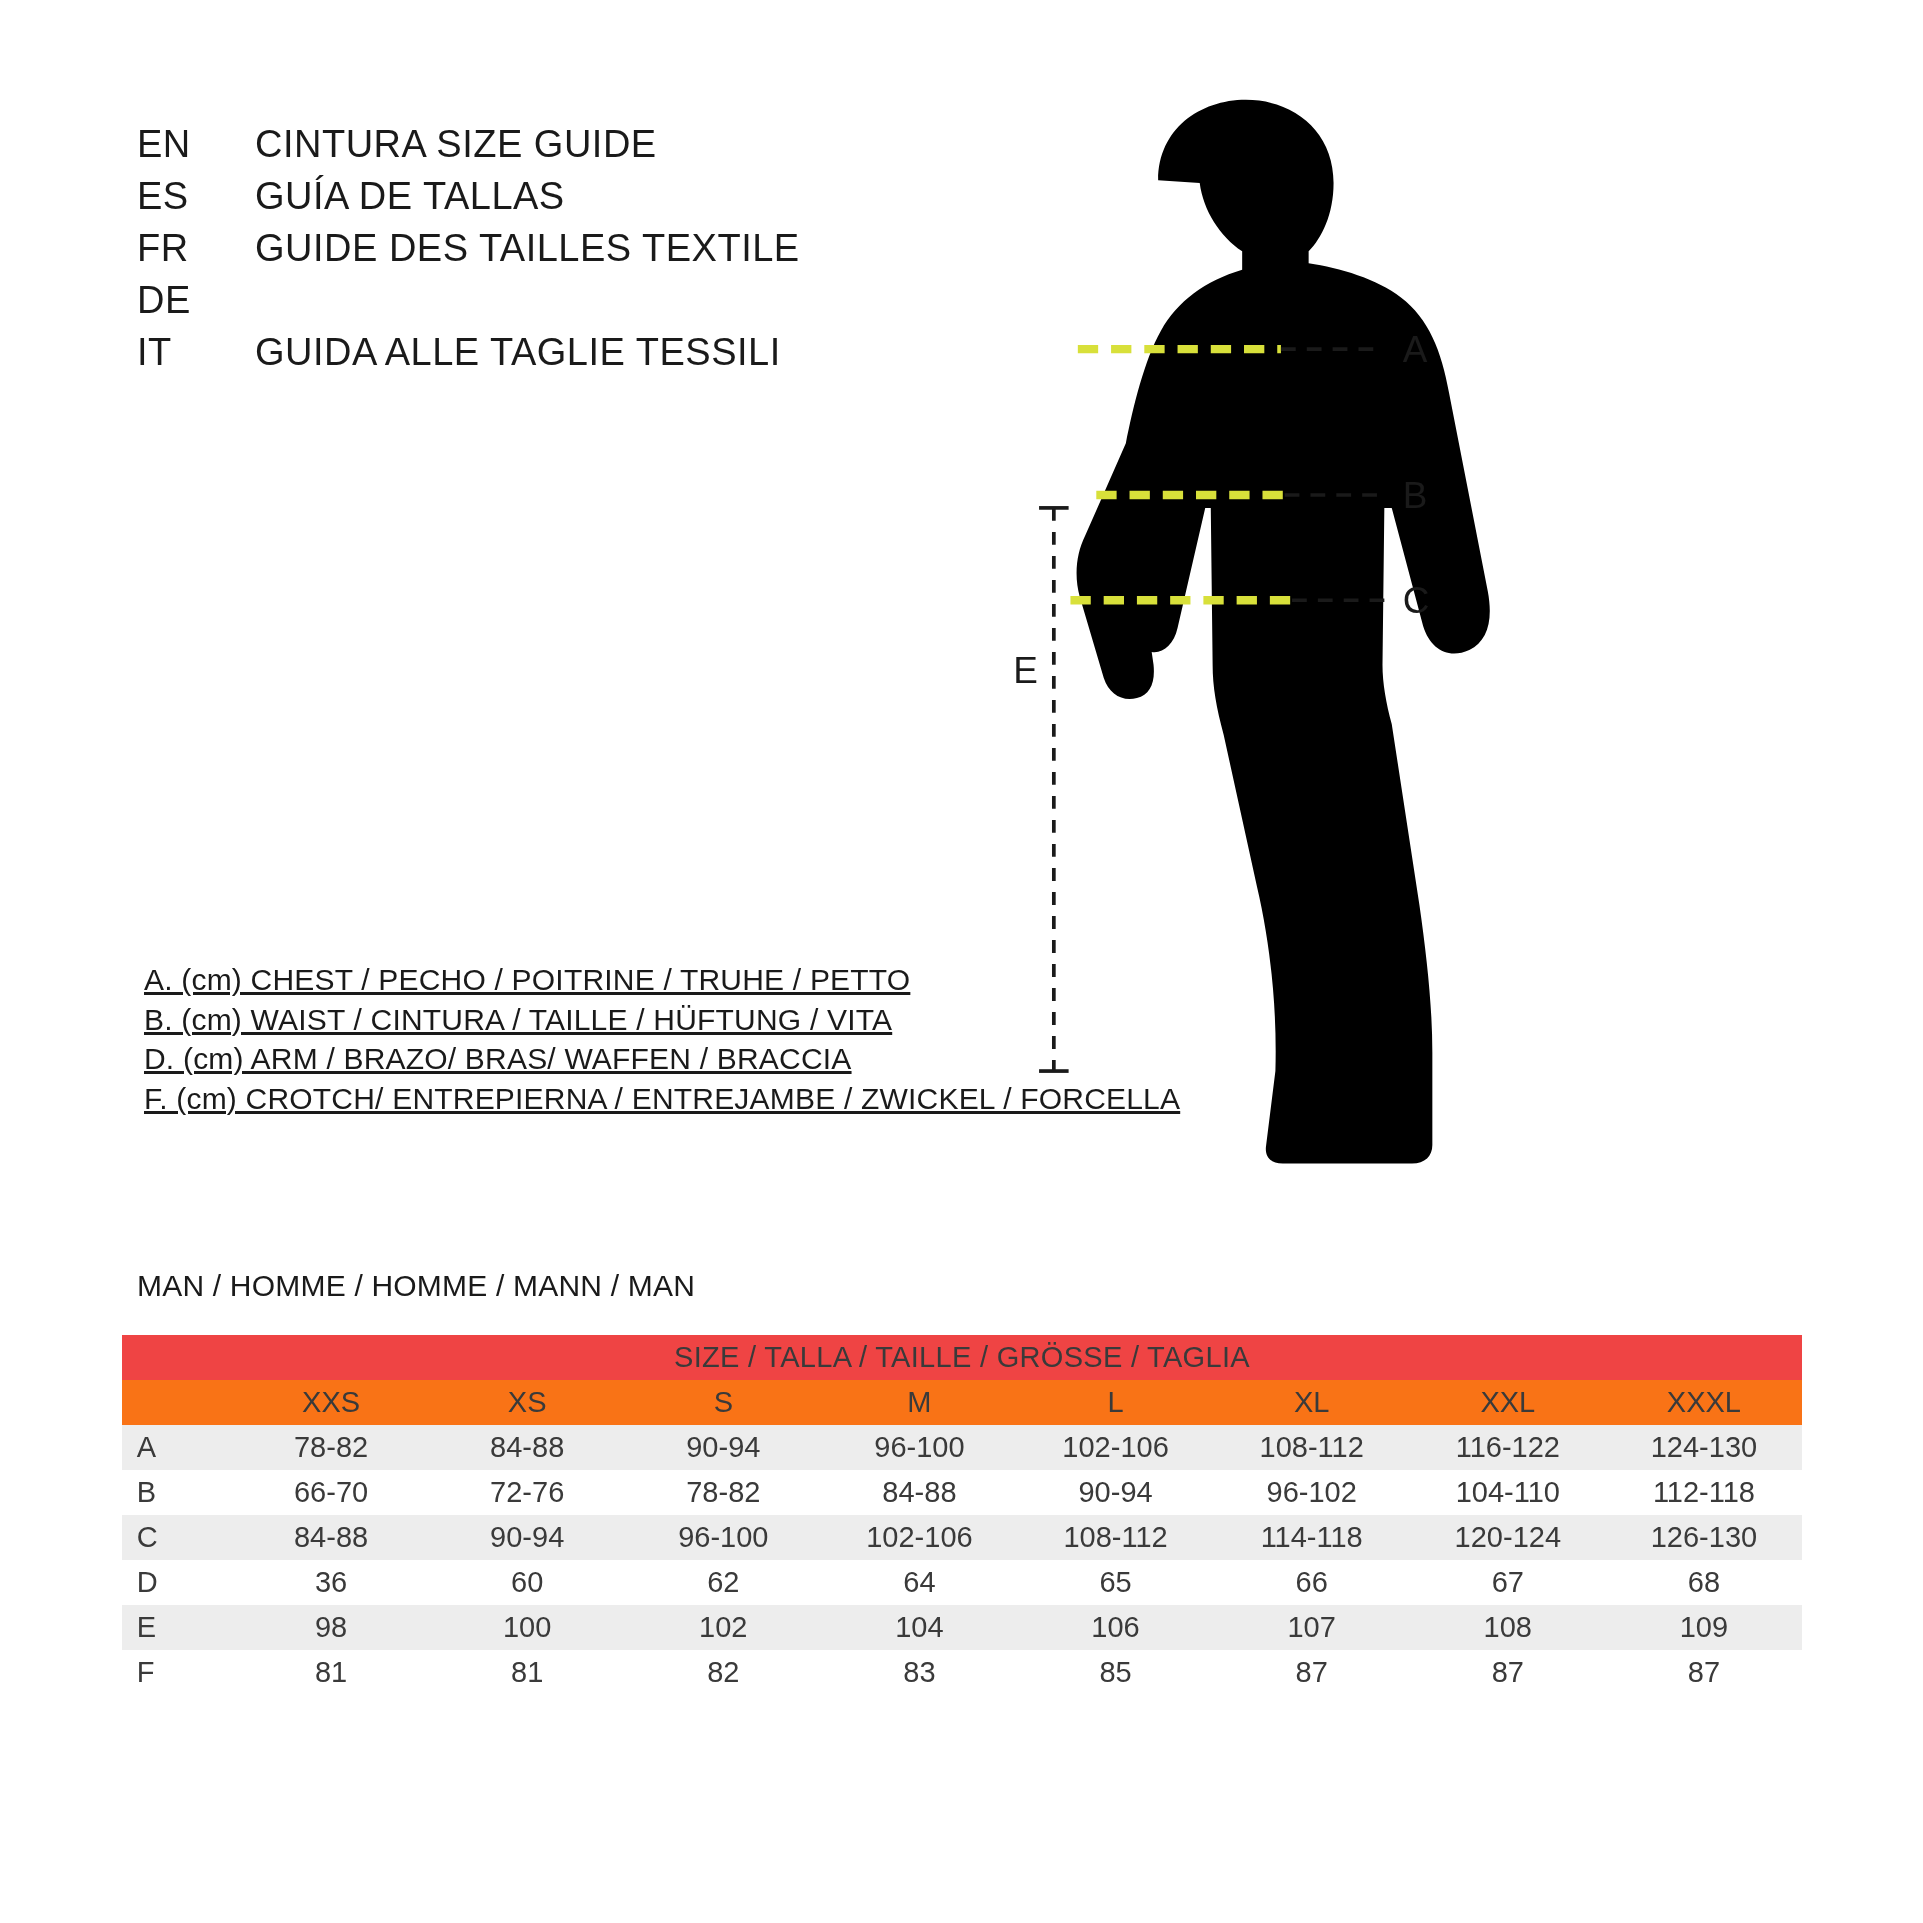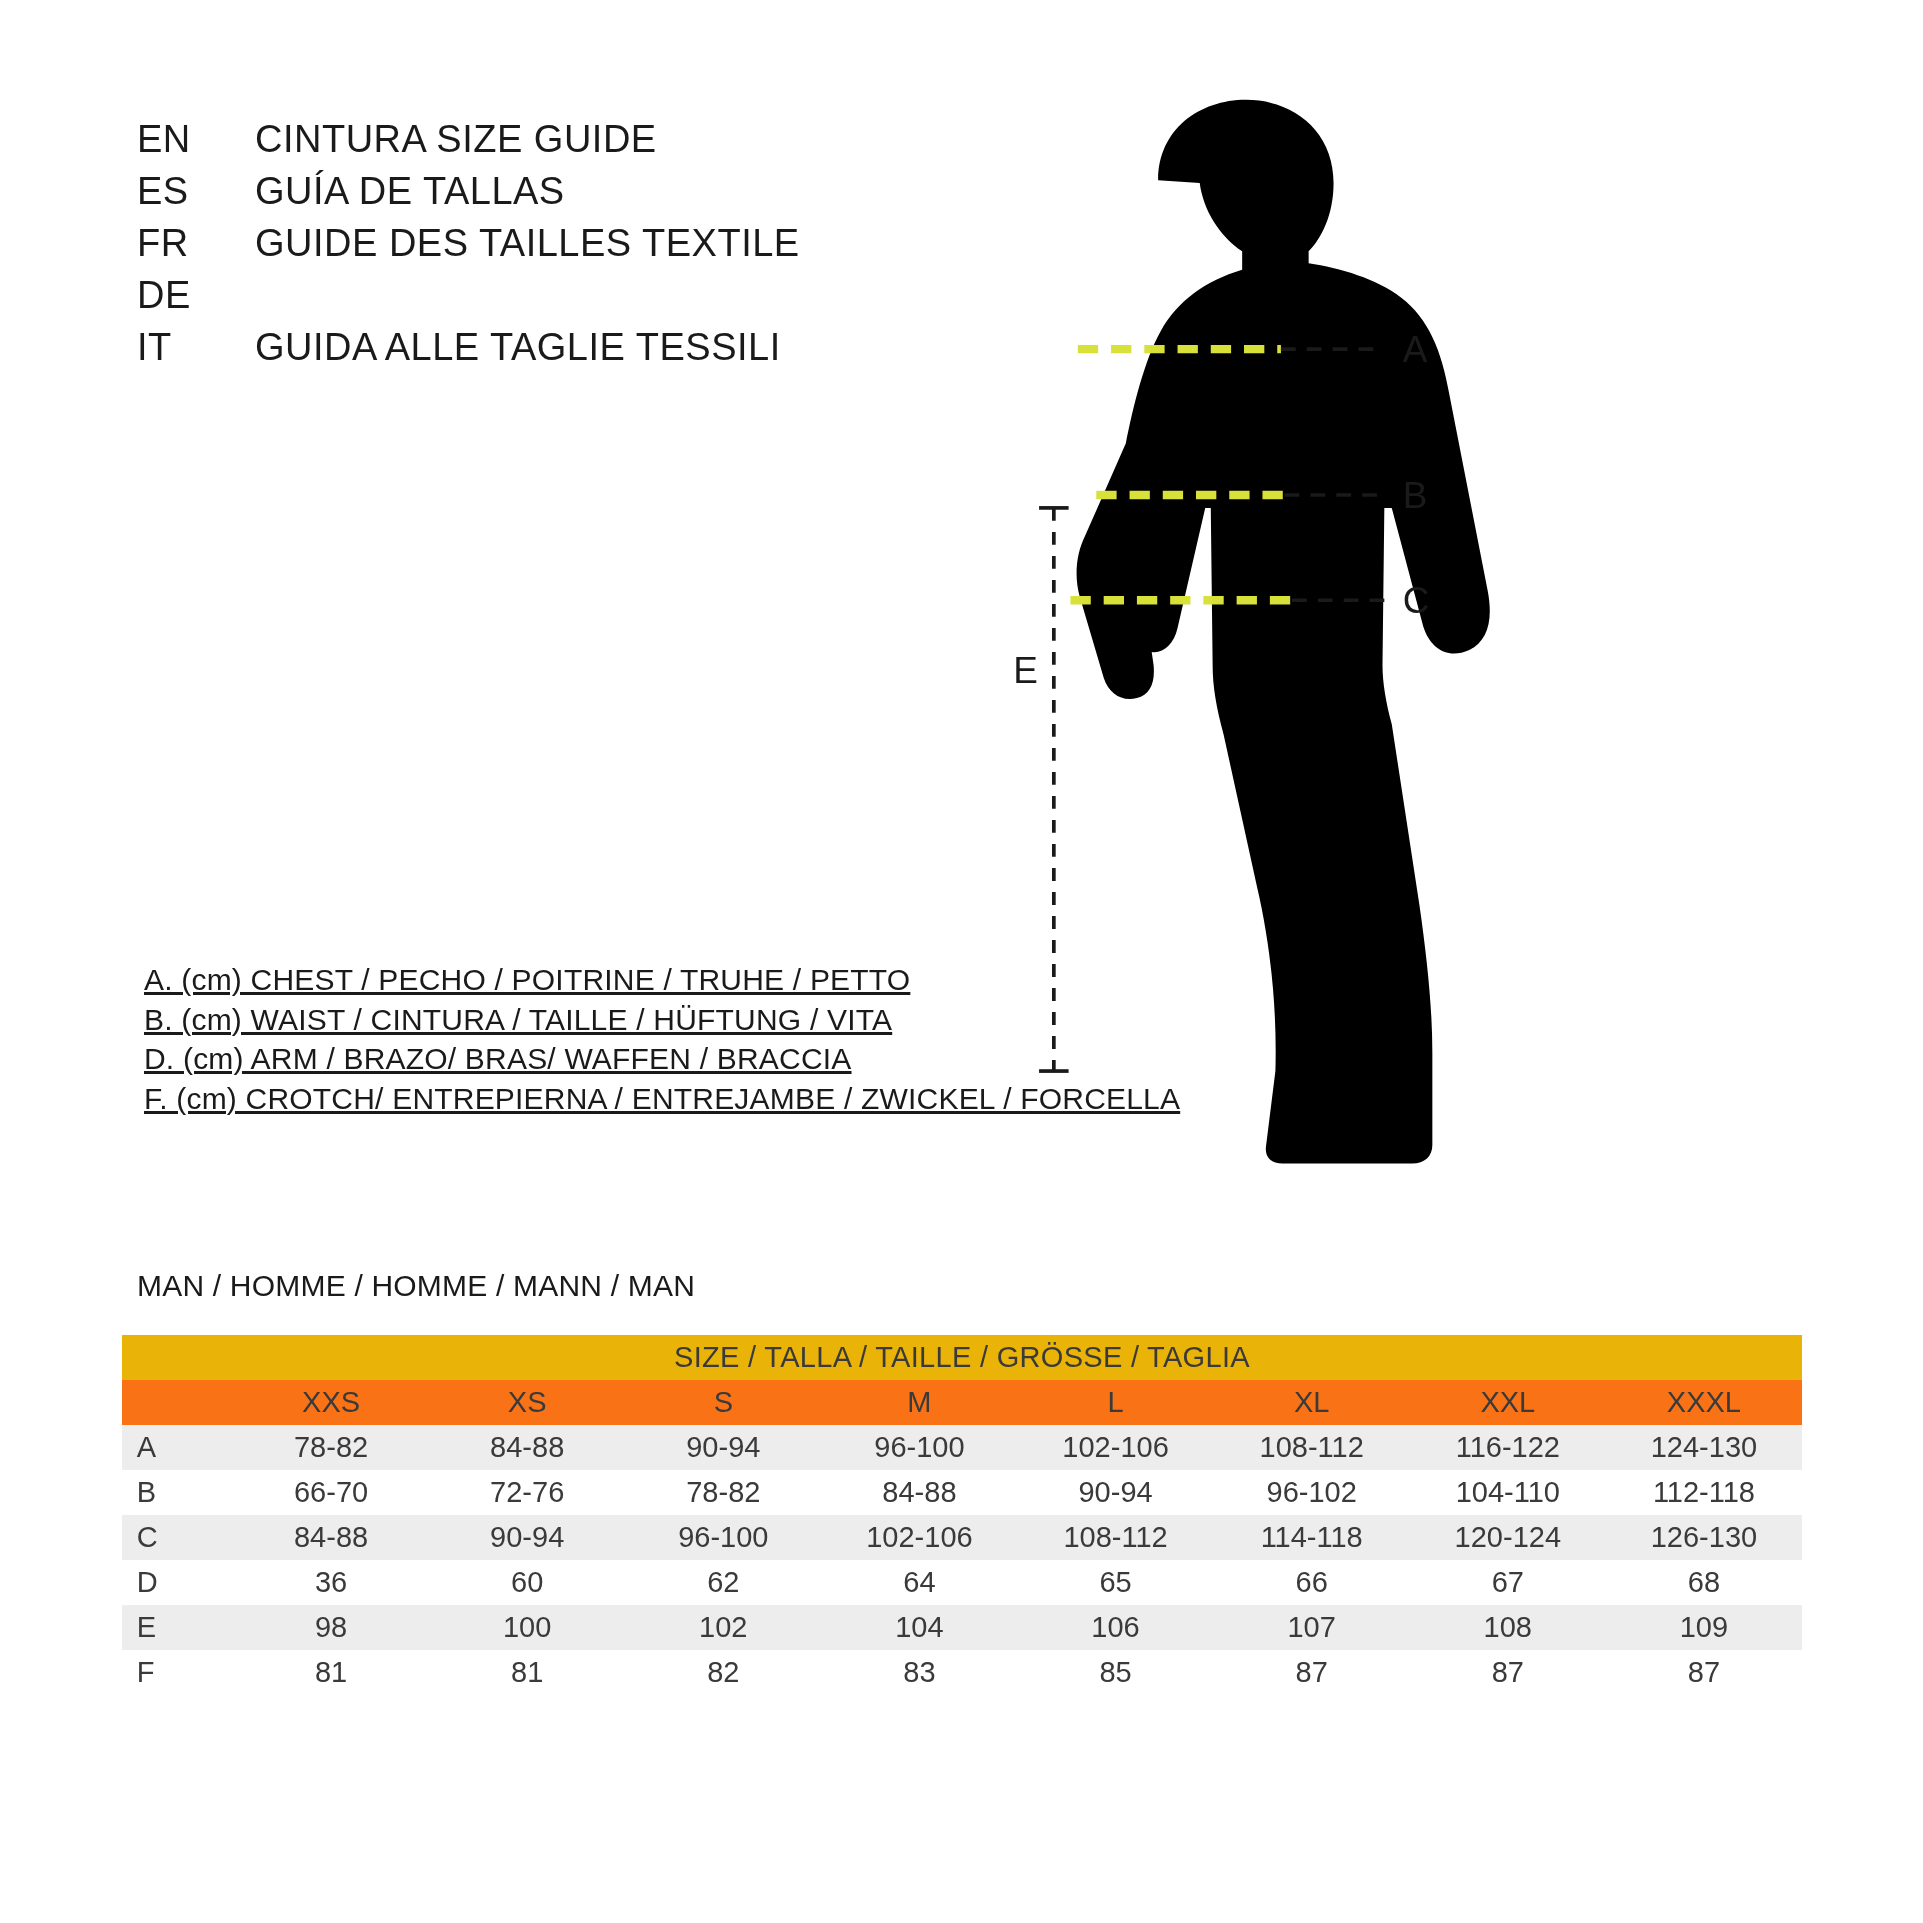--- a/index.html
+++ b/index.html
@@ -17,21 +17,21 @@
   }
 
   
   .lang-block {
     position: absolute;
     left: 137px;
     top: 118px;
   }
   .lang-row {
     display: flex;
-    align-items: flex-start;
+    align-items: center;
     height: 52px;
   }
   .lang-code {
     width: 118px;
     font-size: 38px;
     letter-spacing: 0.5px;
   }
   .lang-title {
     font-size: 38px;
     letter-spacing: 0.5px;
@@ -84,21 +84,21 @@
   table.size-table td, table.size-table th {
     font-size: 29px;
     font-weight: normal;
     color: #3a3a3a;
     padding: 0;
     height: 45px;
     text-align: center;
     vertical-align: middle;
   }
   .tbl-head-row td {
-    background: #eab308;
+    background: #ef4444;
     color: #4a4a4a;
     text-align: left;
     padding-left: 14.8px;
     height: 50px;
     font-size: 29.5px;
     letter-spacing: 0.3px;
   }
   .row-alt td { background: #ededed; }
   .row-plain td { background: #ffffff; }
   .col-label {

